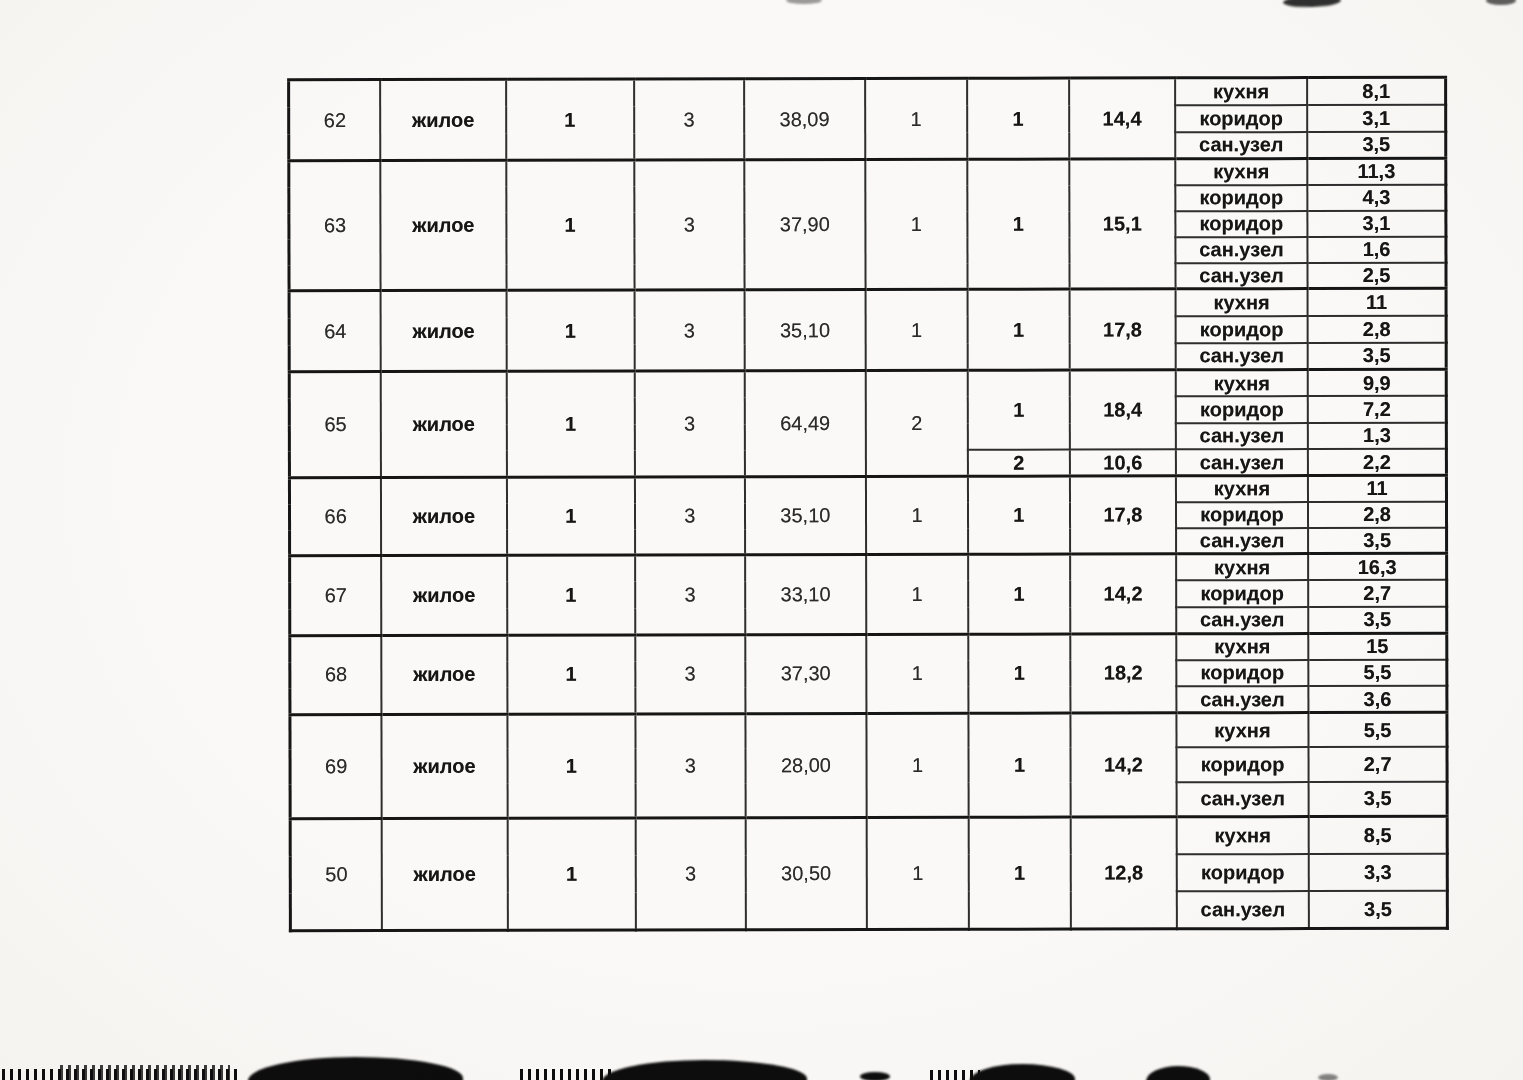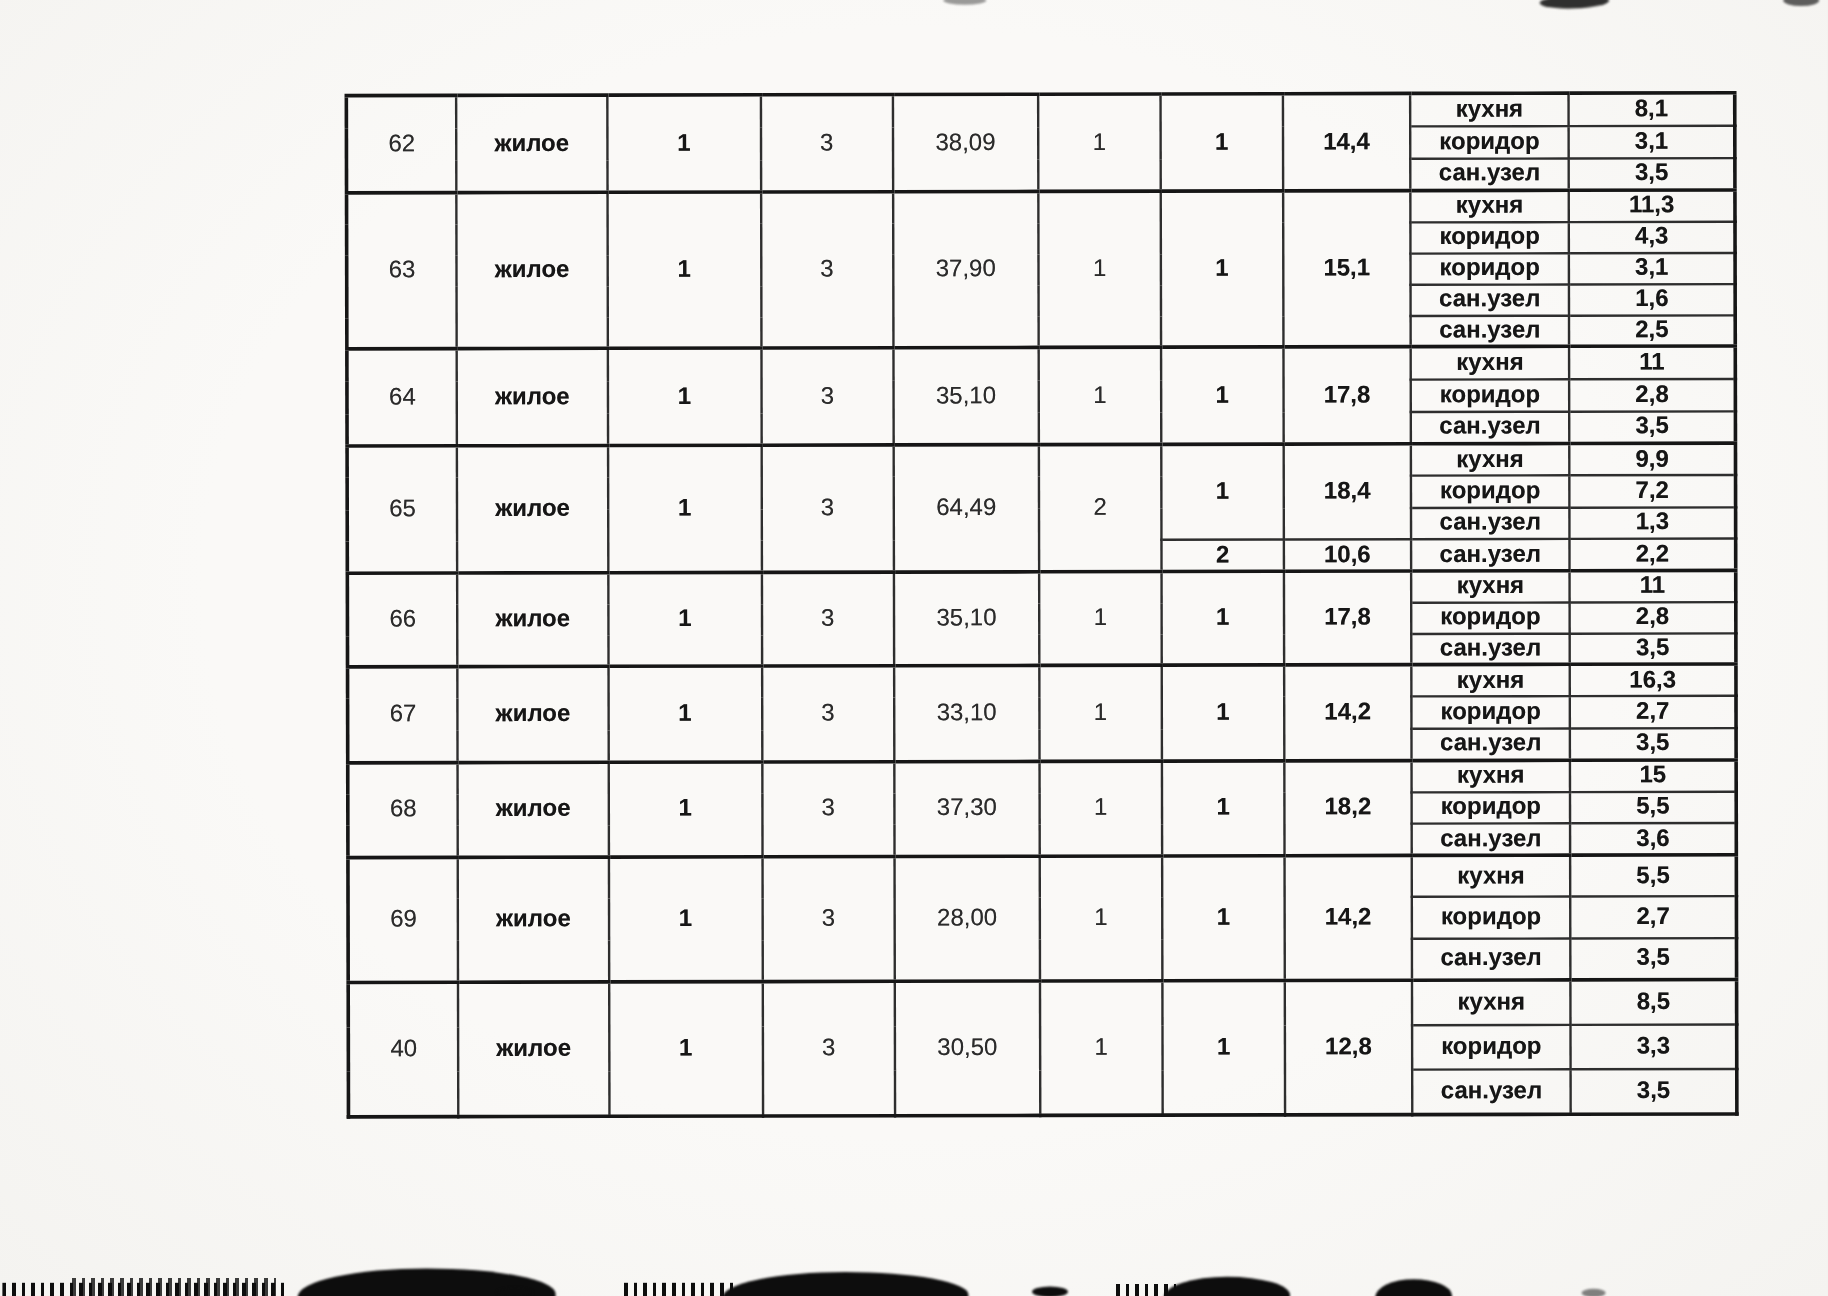--- a/index.html
+++ b/index.html
@@ -249,21 +249,21 @@
           </tr>
           <tr style="height: 34.5px;">
             <td class="b">коридор</td>
             <td class="b">2,7</td>
           </tr>
           <tr style="height: 34.5px;">
             <td class="b">сан.узел</td>
             <td class="b">3,5</td>
           </tr>
           <tr class="block-start" style="height: 37.5px;">
-            <td rowspan="3">40</td>
+            <td rowspan="3">50</td>
             <td rowspan="3" class="b">жилое</td>
             <td rowspan="3" class="b">1</td>
             <td rowspan="3">3</td>
             <td rowspan="3">30,50</td>
             <td rowspan="3">1</td>
             <td rowspan="3" class="b">1</td>
             <td rowspan="3" class="b">12,8</td>
             <td class="b">кухня</td>
             <td class="b">8,5</td>
           </tr>

